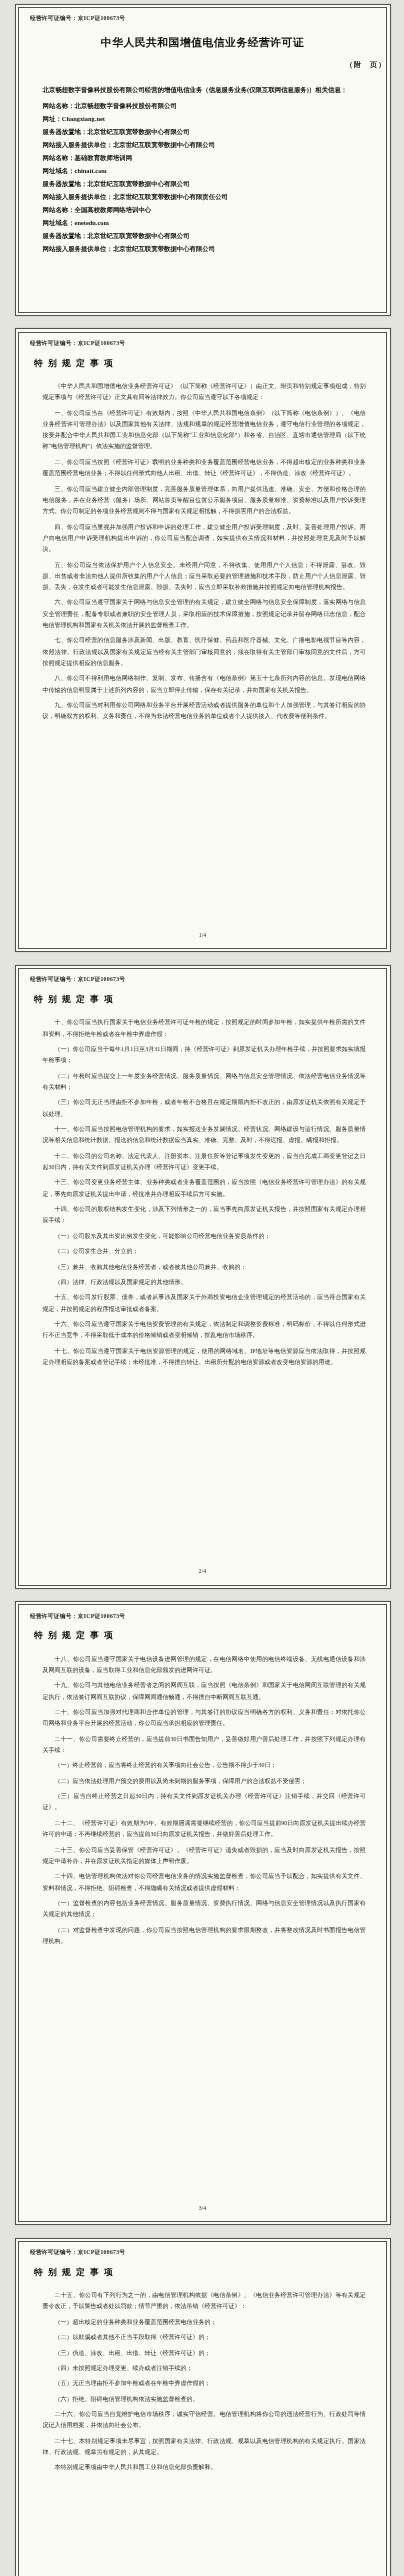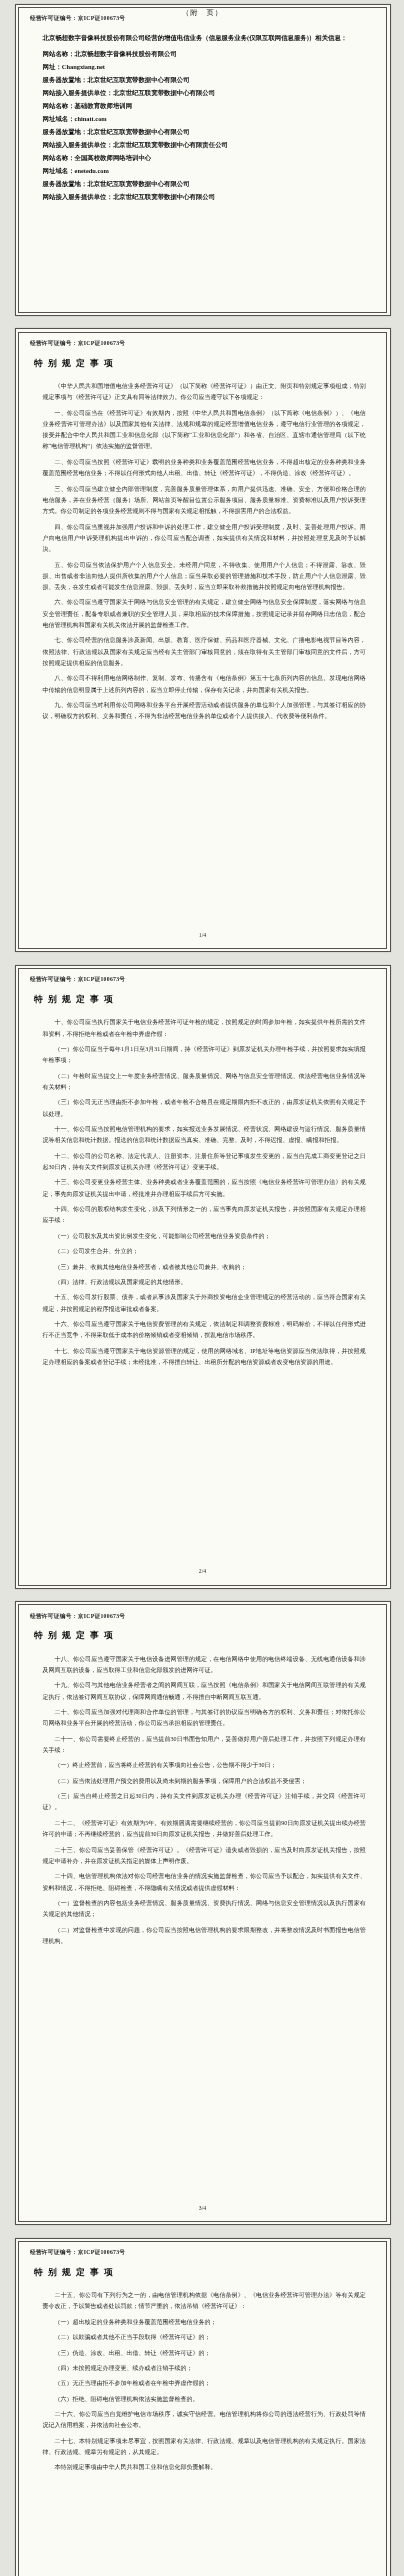--- a/index.html
+++ b/index.html
@@ -41,24 +41,24 @@
   
   .annex-title{
     margin:28px 15.5px 0 15.5px;
     text-align:center;
     font-size:10.8px;
     font-weight:bold;
     letter-spacing:0.5px;
     color:#111;
   }
   .annex-subtitle{
-    text-align:center;
+    text-align:right;
     font-size:7.2px;
-    font-weight:normal;
-    margin-top:0;
+    font-weight:bold;
+    margin-top:10px;
     letter-spacing:1px;
   }
   .annex-body{
     margin:13.4px 19.6px 0 24px;
     font-size:6.4px;
     font-weight:bold;
     color:#111;
   }
   .annex-intro{
     margin:0 0 4.1px 0;
@@ -96,20 +96,21 @@
 </head>
 <body>
 
 <div class="doc">
 
   <section class="page page-annex">
     <div class="page-inner">
       <div class="page-header">
         <span>经营许可证编号：</span><span>京ICP证100673号</span>
       </div>
+      <h1 class="annex-title">中华人民共和国增值电信业务经营许可证</h1>
       <div class="annex-subtitle">（附　页）</div>
       <div class="annex-body">
         <p class="annex-intro">北京畅想数字音像科技股份有限公司经营的增值电信业务（信息服务业务(仅限互联网信息服务)）相关信息：</p>
         <div id="annex-lines">
             <div class="annex-line">网站名称：北京畅想数字音像科技股份有限公司</div>
             <div class="annex-line">网址：Changxiang.net</div>
             <div class="annex-line">服务器放置地：北京世纪互联宽带数据中心有限公司</div>
             <div class="annex-line">网站接入服务提供单位：北京世纪互联宽带数据中心有限公司</div>
             <div class="annex-line">网站名称：基础教育教师培训网</div>
             <div class="annex-line">网址域名：chinatt.com</div>

